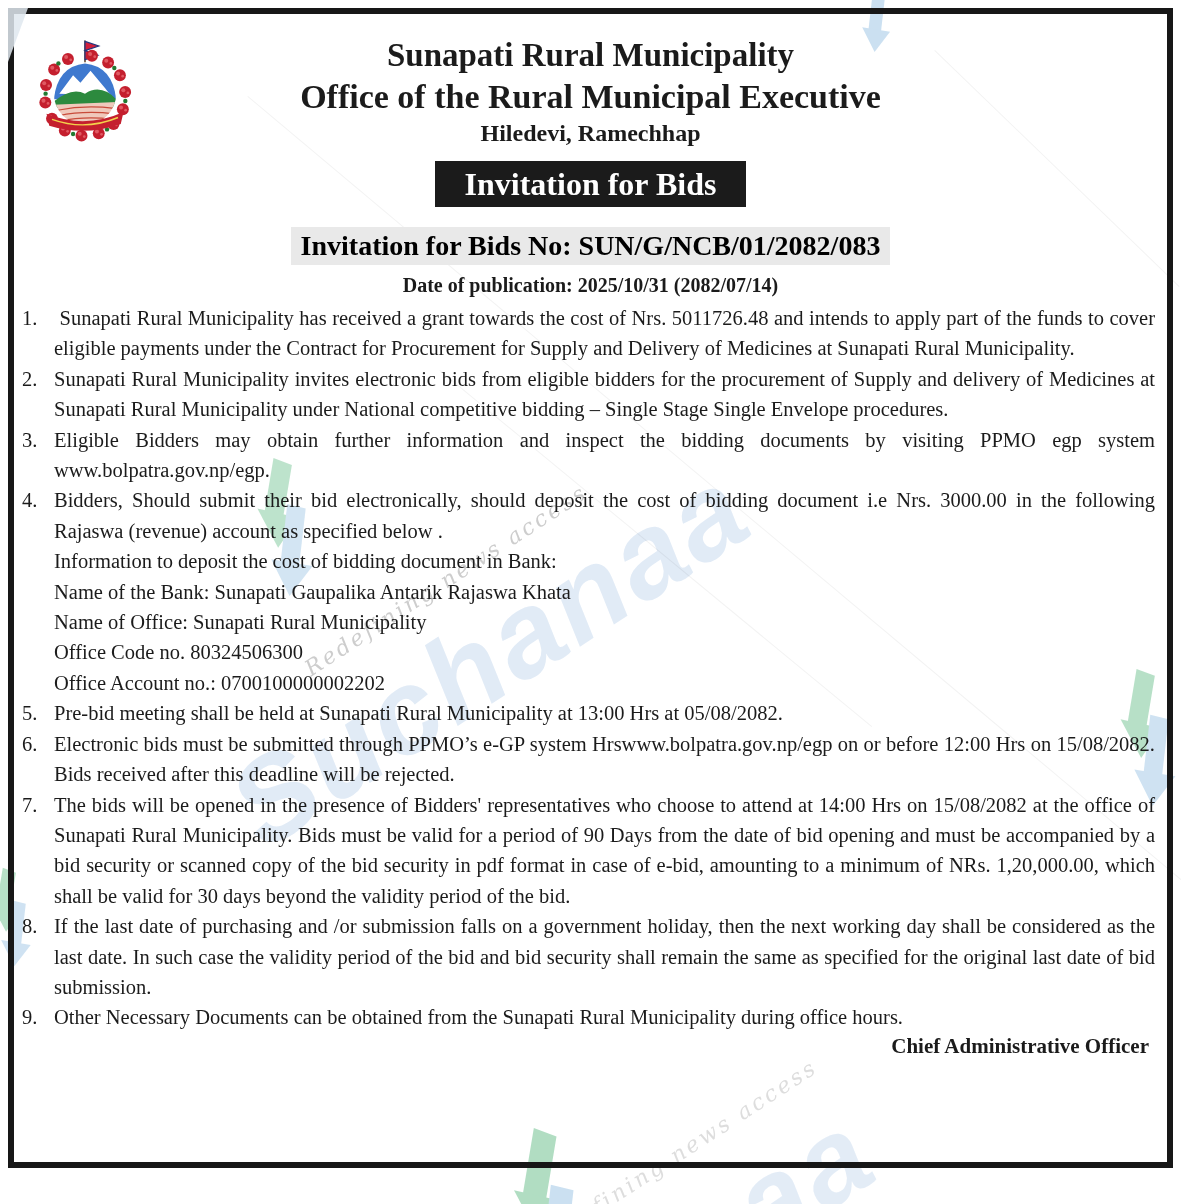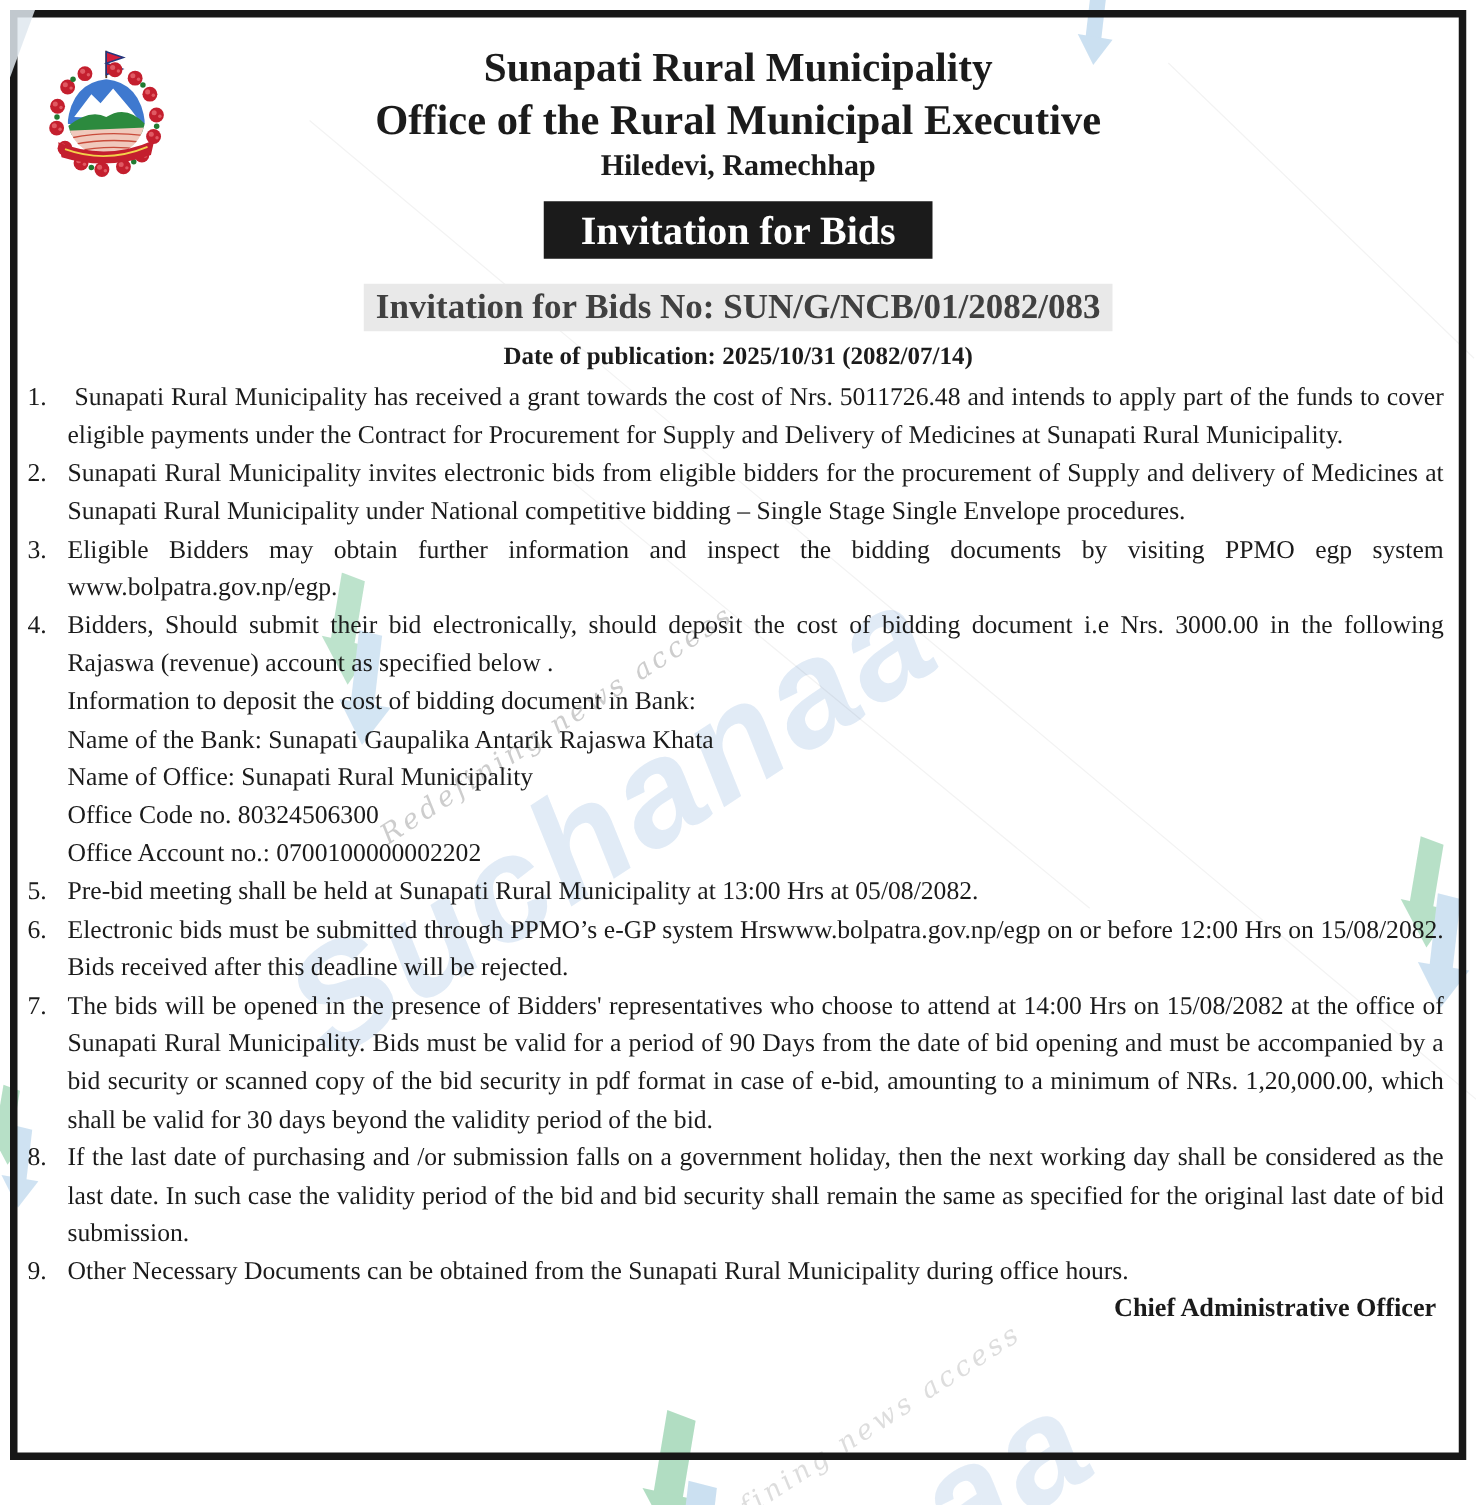--- a/index.html
+++ b/index.html
@@ -42,21 +42,21 @@
   #title-office{font-size:34px; font-weight:bold; line-height:44px;}
   #addr1{margin-top:0; font-size:24px; font-weight:bold; line-height:28px;}
   #addr2{margin-top:8px; font-size:24px; font-weight:bold; line-height:28px;}
   #bids-box-row{margin-top:14px; display:flex; justify-content:center;align-items:flex-end;}
   #bids-box{
     background:#1b1b1b; color:#ffffff; font-size:32px; font-weight:bold;
     line-height:46px; padding:0 30px;
   }
   #bidno-row{margin-top:20px; display:flex; justify-content:center;}
   #bidno-box{
-    background:#e9e9e9; color:#404040; font-size:28px; font-weight:bold;
+    background:#e9e9e9; color:#000000; font-size:28px; font-weight:bold;
     line-height:38px; padding:0 10px;
   }
   #pubdate{margin-top:8px; font-size:20px; font-weight:bold; line-height:24px;}
   
   #list{margin-top:6px; font-size:20.5px; line-height:30.4px;}
   .item{display:flex; padding-left:8px;}
   .item .num{flex:0 0 32px; text-align:left;}
   .item .body{flex:1; padding-right:12px; text-align:justify;}
   .sub{text-align:left;}
   #signature{

